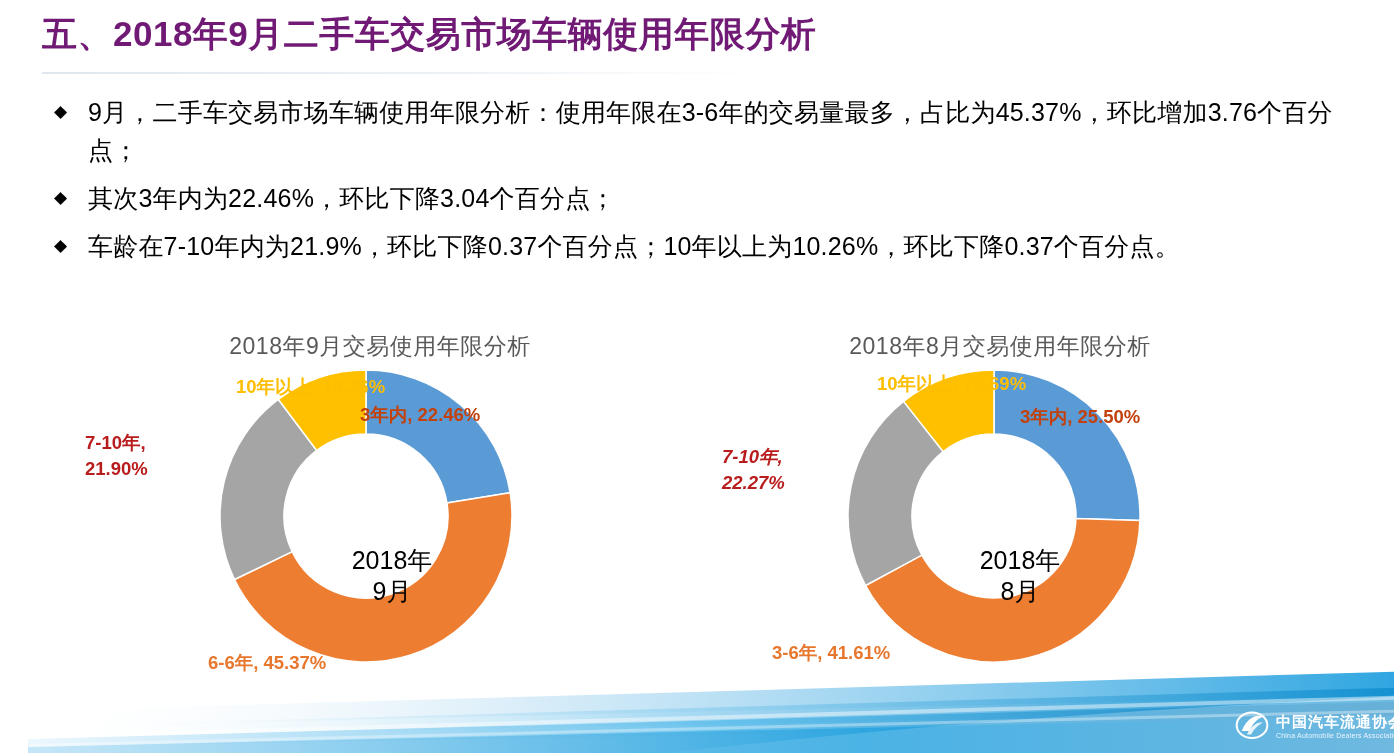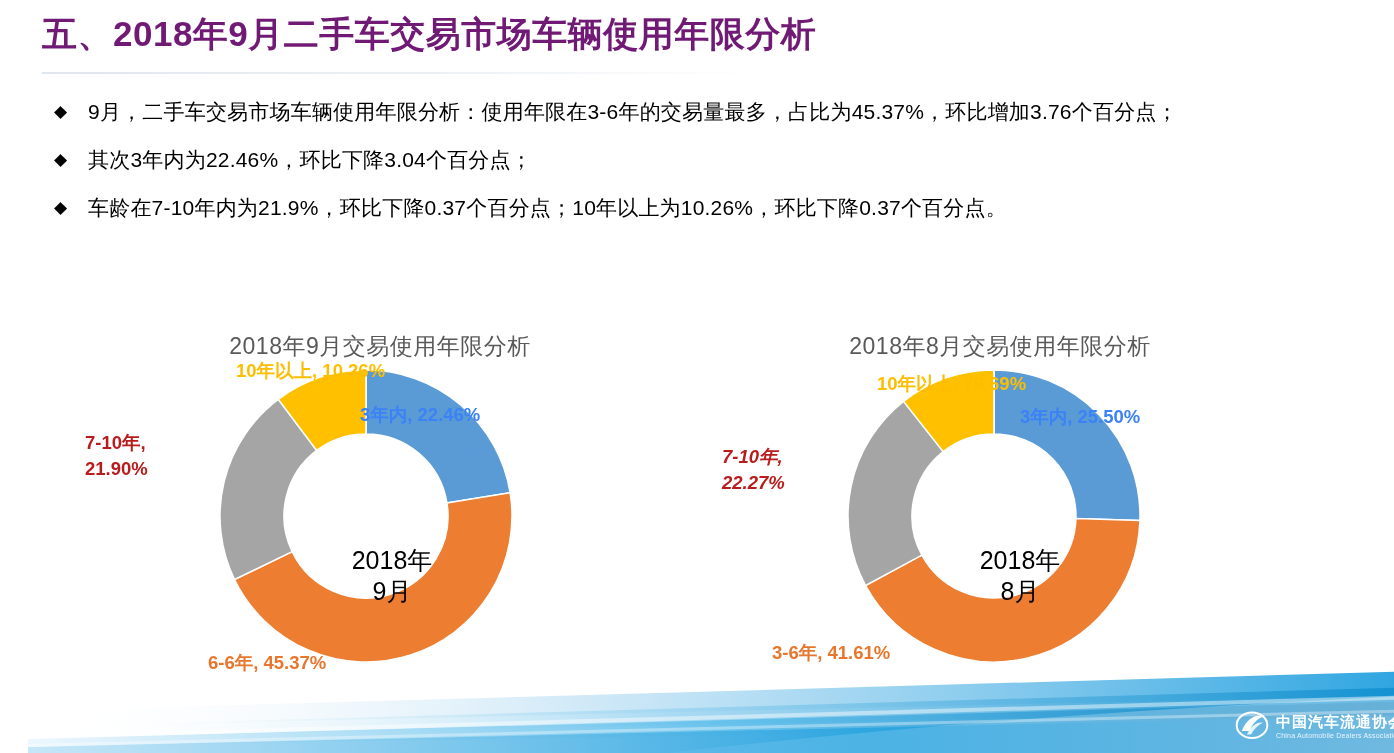--- a/index.html
+++ b/index.html
@@ -24,21 +24,21 @@
   }
 
   
   .bullets{position:absolute;left:46px;top:93px;width:1310px;}
   .bullet{display:flex;align-items:flex-start;margin-bottom:10px;}
   .bullet-mark{
     flex:0 0 auto;width:34px;font-size:17px;line-height:38px;color:#000;
     text-align:left;padding-left:8px;
   }
   .bullet-text{
-    flex:1 1 auto;font-size:21px;line-height:38px;color:#000;
+    flex:1 1 auto;font-size:25px;line-height:38px;color:#000;
     letter-spacing:0.2px;
   }
 
   
   .charts{position:absolute;left:0;top:292px;width:1394px;height:400px;}
   .chart-block{position:absolute;top:0;width:640px;height:400px;}
   .chart-block.left{left:60px;}
   .chart-block.right{left:680px;}
 
   .chart-title{
@@ -54,27 +54,27 @@
   .center-label{
     position:absolute;text-align:center;
     font-size:25px;line-height:31px;color:#000000;
     pointer-events:none;
   }
   .left .center-label{left:252px;top:195px;width:160px;}
   .right .center-label{left:260px;top:195px;width:160px;}
 
   
   .dlabel{position:absolute;font-weight:bold;font-size:18.5px;white-space:nowrap;line-height:26px;}
-  .dlabel.blue{color:#3b82f6;}
+  .dlabel.blue{color:#c2410c;}
   .dlabel.orange{color:#E8772E;}
   .dlabel.gray{color:#b91c1c;}
   .dlabel.yellow{color:#FDBE00;}
 
   
-  .left .lab-10y{left:176px;top:66px;}
+  .left .lab-10y{left:176px;top:82px;}
   .left .lab-3y{left:300px;top:110px;}
   .left .lab-710{left:25px;top:138px;width:110px;white-space:normal;}
   .left .lab-36{left:148px;top:358px;}
 
   
   .right .lab-10y{left:197px;top:79px;}
   .right .lab-3y{left:340px;top:112px;}
   .right .lab-710{left:42px;top:152px;width:110px;white-space:normal;font-style:italic;}
   .right .lab-36{left:92px;top:348px;}
 

